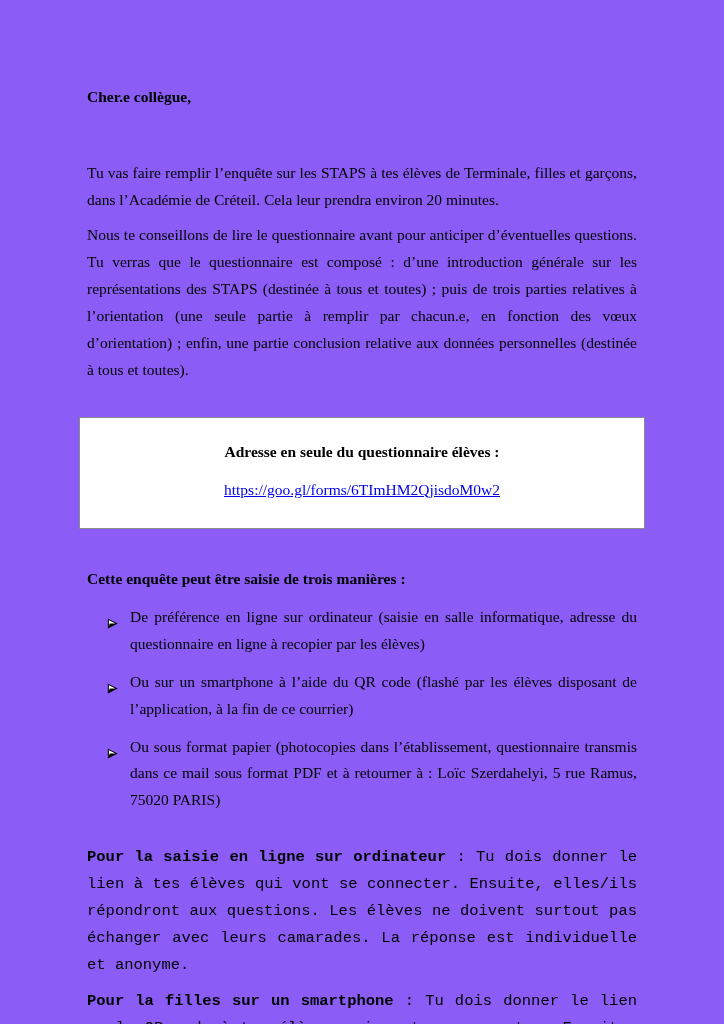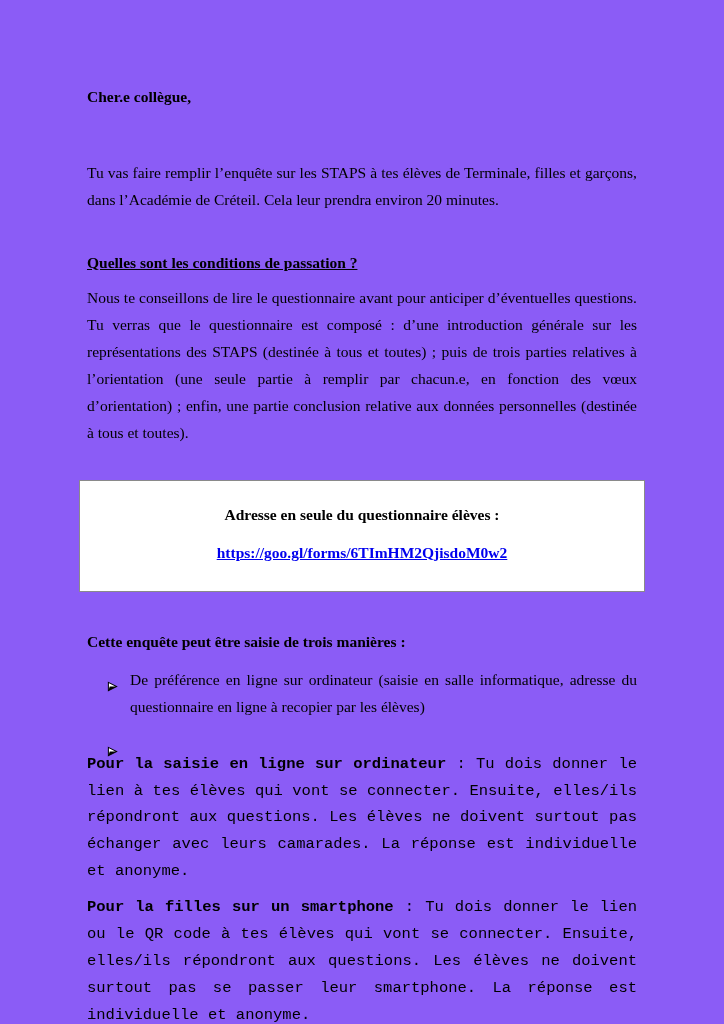--- a/index.html
+++ b/index.html
@@ -41,21 +41,21 @@
     text-align: center;
     padding: 21px 20px 24px 20px;
   }
   .address-box-title {
     font-weight: bold;
   }
   .address-box-link {
     display: inline-block;
     margin-top: 11px;
     color: #0000ee;
-    font-weight: bold;
+    font-weight: normal;
     text-decoration: underline;
     cursor: pointer;
   }
   .methods-heading {
     margin-top: 37px;
     font-weight: bold;
   }
   .methods-list {
     margin-top: 7px;
   }
@@ -84,21 +84,20 @@
 </style>
 </head>
 <body>
 
 <div class="page">
 
   <p class="salutation">Cher.e collègue,</p>
 
   <p class="intro">Tu vas faire remplir l’enquête sur les STAPS à tes élèves de Terminale, filles et garçons, dans l’Académie de Créteil. Cela leur prendra environ 20 minutes.</p>
 
-  <p class="conditions-heading">Quelles sont les conditions de passation ?</p>
 
   <p class="conditions-body">Nous te conseillons de lire le questionnaire avant pour anticiper d’éventuelles questions. Tu verras que le questionnaire est composé : d’une introduction générale sur les représentations des STAPS (destinée à tous et toutes) ; puis de trois parties relatives à l’orientation (une seule partie à remplir par chacun.e, en fonction des vœux d’orientation) ; enfin, une partie conclusion relative aux données personnelles (destinée à tous et toutes).</p>
 
   <div class="address-box">
     <p class="address-box-title">Adresse en seule du questionnaire élèves :</p>
     <a class="address-box-link">https://goo.gl/forms/6TImHM2QjisdoM0w2</a>
   </div>
 
   <p class="methods-heading">Cette enquête peut être saisie de trois manières :</p>
 
@@ -114,22 +113,32 @@
       <span>De préférence en ligne sur ordinateur (saisie en salle informatique, adresse du questionnaire en ligne à recopier par les élèves)</span>
     </div>
 
     <div class="method-item">
       <span class="bullet">
         <svg width="11" height="11" viewBox="0 0 12 12">
           <path d="M1.5 1.5 L10.5 6 L1.5 10.5 Z" fill="#ffffff" stroke="#000000" stroke-width="1.1" stroke-linejoin="miter"></path>
           <path d="M1.5 10.5 L10.5 6 L3 6 Z" fill="#000000"></path>
         </svg>
       </span>
+      <span>Ou sur un smartphone à l’aide du QR code (flashé par les élèves disposant de l’application, à la fin de ce courrier)</span>
     </div>
 
+    <div class="method-item">
+      <span class="bullet">
+        <svg width="11" height="11" viewBox="0 0 12 12">
+          <path d="M1.5 1.5 L10.5 6 L1.5 10.5 Z" fill="#ffffff" stroke="#000000" stroke-width="1.1" stroke-linejoin="miter"></path>
+          <path d="M1.5 10.5 L10.5 6 L3 6 Z" fill="#000000"></path>
+        </svg>
+      </span>
+      <span>Ou sous format papier (photocopies dans l’établissement, questionnaire transmis dans ce mail sous format PDF et à retourner à : Loïc Szerdahelyi, 5 rue Ramus, 75020 PARIS)</span>
+    </div>
 
   </div>
 
   <p class="instructions"><span class="lead">Pour la saisie en ligne sur ordinateur</span><span> : Tu dois donner le lien à tes élèves qui vont se connecter. Ensuite, elles/ils répondront aux questions. Les élèves ne doivent surtout pas échanger avec leurs camarades. La réponse est individuelle et anonyme.</span></p>
 
   <p class="instructions second"><span class="lead">Pour la filles sur un smartphone</span><span> : Tu dois donner le lien ou le QR code à tes élèves qui vont se connecter. Ensuite, elles/ils répondront aux questions. Les élèves ne doivent surtout pas se passer leur smartphone. La réponse est individuelle et anonyme.</span></p>
 
 </div>
 
 </body></html>

